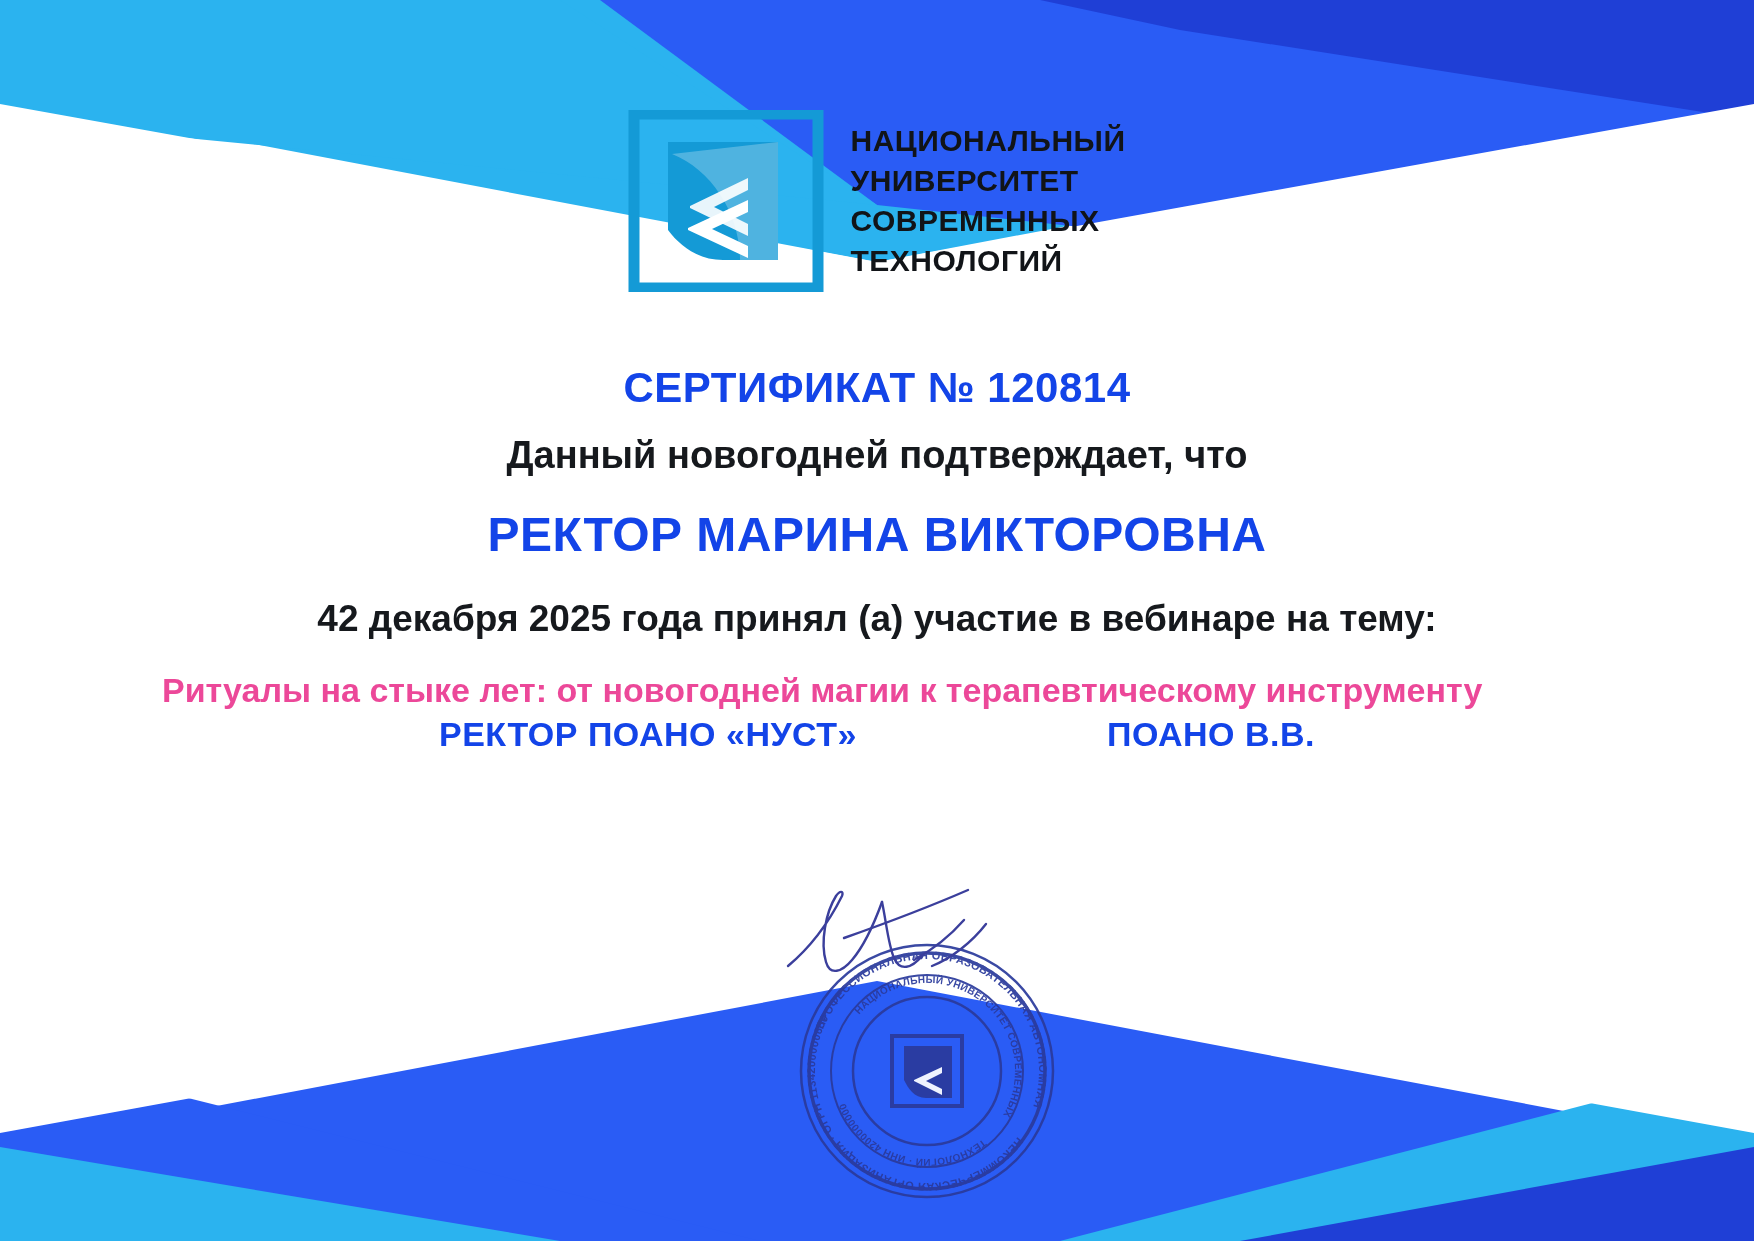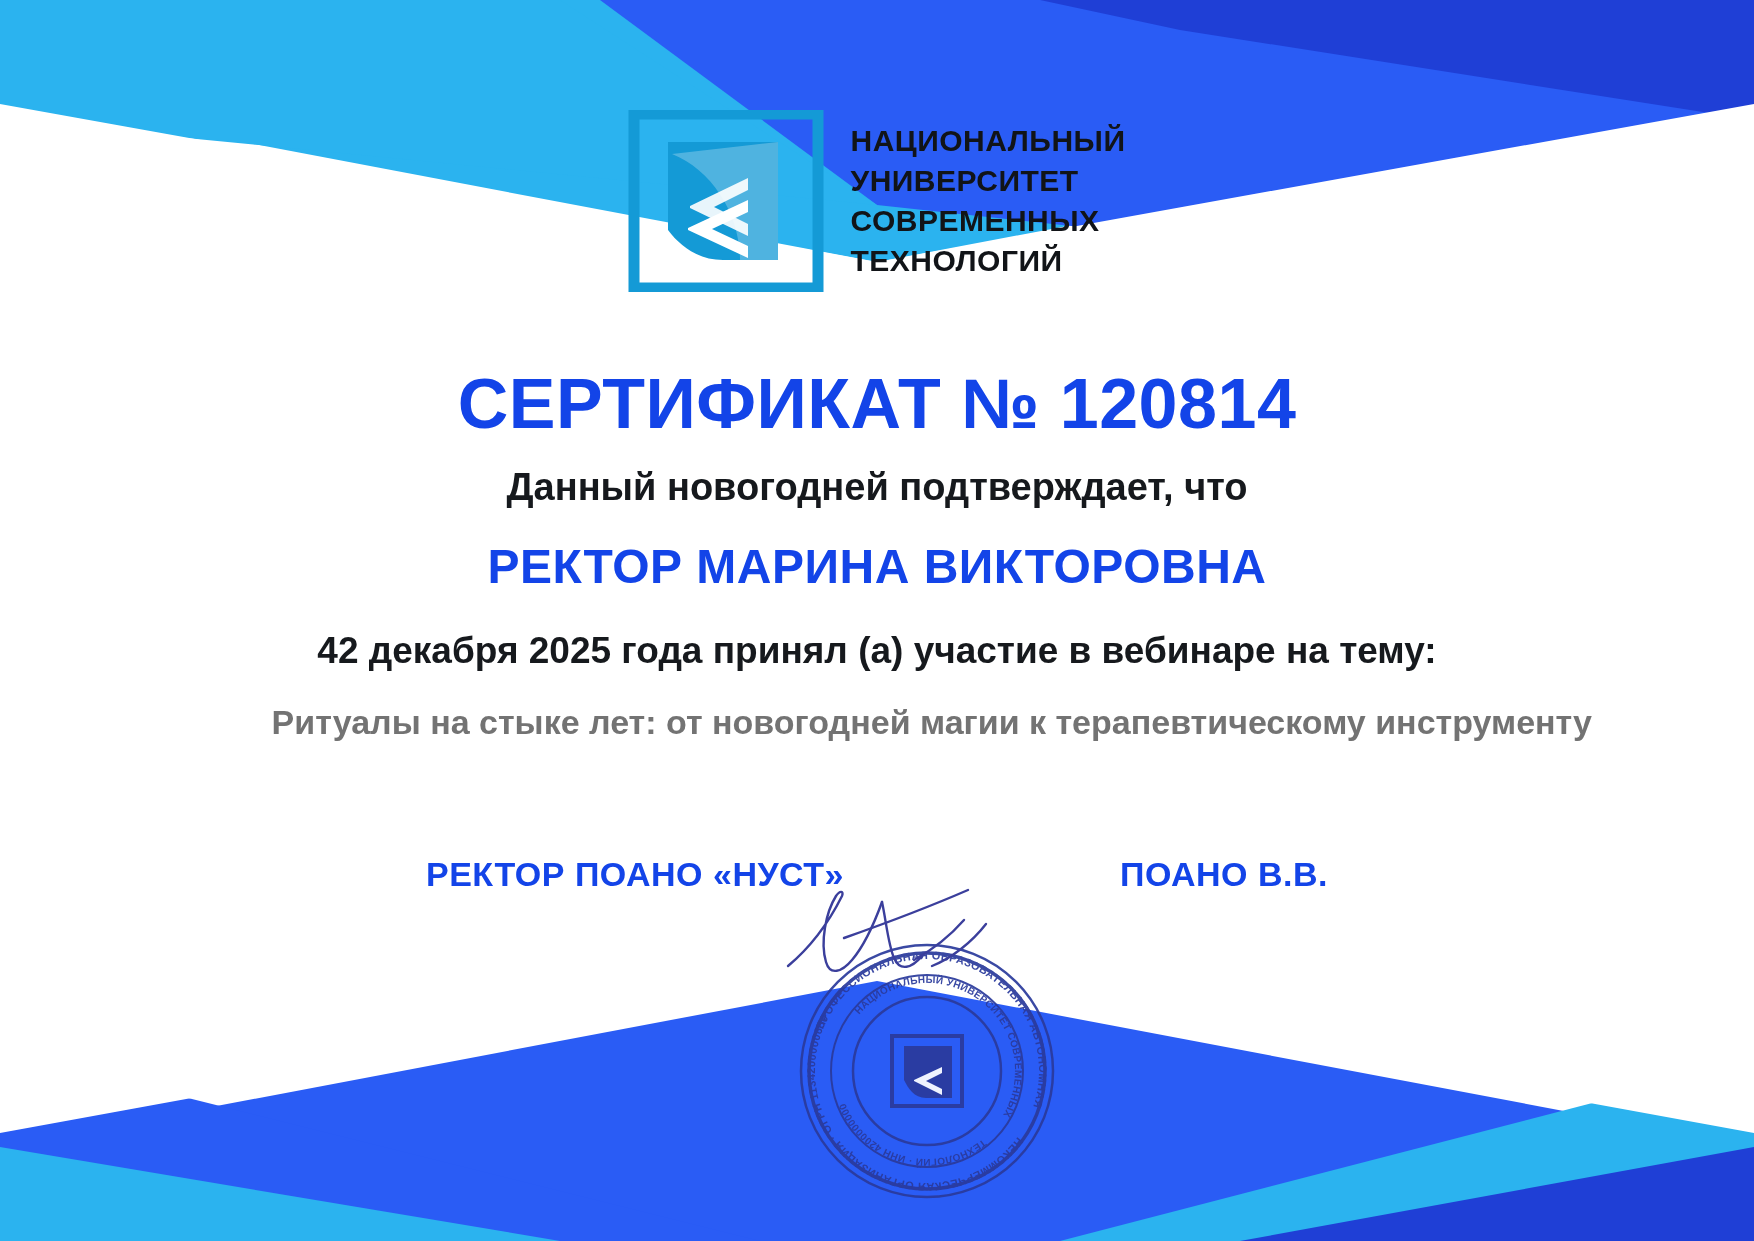--- a/index.html
+++ b/index.html
@@ -63,21 +63,21 @@
     font-size: 30px;
     line-height: 1.33;
     letter-spacing: 0.5px;
     color: #111418;
     text-transform: uppercase;
     white-space: pre-line;
   }
 
   .title {
     margin-top: 72px;
-    font-size: 70px;
+    font-size: 42px;
     font-weight: bold;
     color: #1344e8;
     letter-spacing: 0.5px;
     text-align: center;
   }
 
   .subtitle {
     margin-top: 22px;
     font-size: 38px;
     font-weight: bold;
@@ -101,30 +101,29 @@
     color: #16191d;
     text-align: center;
   }
 
   .topic {
     margin-top: 26px;
     width: 1430px;
     font-size: 34px;
     font-weight: bold;
     line-height: 1.45;
-    color: #737373;
-    text-align: right;
+    color: #ec4899;
+    text-align: left;
   }
 
   .signature-row {
-    margin-top: 108px;
     display: flex;
     align-items: center;
     justify-content: center;
-    gap: 13px;
+    gap: 0px;
     width: 100%;
   }
   .rector-label {
     font-size: 34px;
     font-weight: bold;
     color: #1344e8;
     letter-spacing: 0.5px;
   }
   .sign-gap {
     width: 250px;

